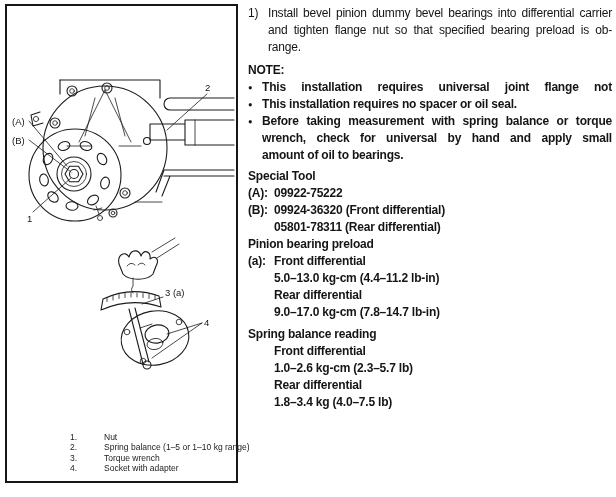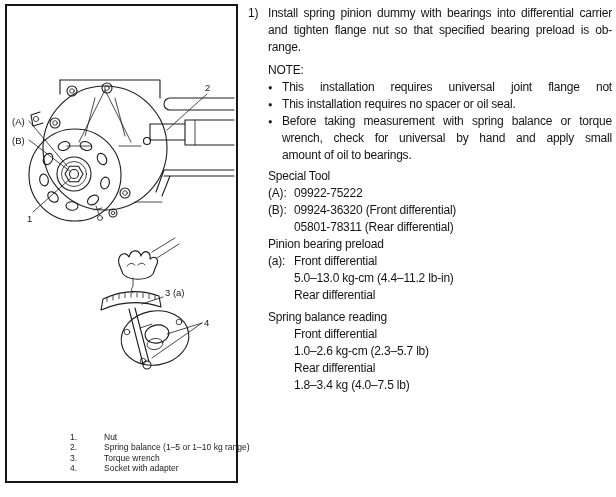--- a/index.html
+++ b/index.html
@@ -25,21 +25,21 @@
   
   .content{
     position:absolute;left:248px;top:5px;width:364px;
     font-size:12px;line-height:17px;letter-spacing:-0.2px;color:#151515;
   }
   .line{min-height:17px;}
   .jl{text-align:justify;text-align-last:justify;}
   .step{display:flex;font-weight:400;}
   .step-marker{width:20px;flex:0 0 20px;}
   .step-body{flex:1;}
-  .block{margin-left:20px;font-weight:400;}
+  .block{font-weight:700;}
   .note-block{margin-top:6px;}
   .bullet{display:flex;}
   .bullet-dot{width:14px;flex:0 0 14px;font-size:7.5px;line-height:17px;}
   .bullet-body{flex:1;}
   .st-block{margin-top:4px;}
   .lrow{display:flex;}
   .lbl{width:26px;flex:0 0 26px;}
   .lval{flex:1;}
   .ind{margin-left:26px;}
   .sb-block{margin-top:5px;}
@@ -169,21 +169,21 @@
       <span class="legend-text">Socket with adapter</span>
     </div>
   </div>
 </div>
 
 <div class="content">
 
   <div class="step">
     <div class="step-marker">1)</div>
     <div class="step-body">
-      <div class="line jl">Install spring pinion dummy with bearings into differential carrier</div>
+      <div class="line jl">Install bevel pinion dummy bevel bearings into differential carrier</div>
       <div class="line jl">and tighten flange nut so that specified bearing preload is ob-</div>
       <div class="line">range.</div>
     </div>
   </div>
 
   <div class="block note-block">
     <div class="line">NOTE:</div>
     <div class="bullet">
       <div class="bullet-dot">●</div>
       <div class="bullet-body">
@@ -217,20 +217,21 @@
       <div class="lval line">09924-36320 (Front differential)</div>
     </div>
     <div class="line ind">05801-78311 (Rear differential)</div>
     <div class="line">Pinion bearing preload</div>
     <div class="lrow">
       <div class="lbl">(a):</div>
       <div class="lval line">Front differential</div>
     </div>
     <div class="line ind">5.0–13.0 kg-cm (4.4–11.2 lb-in)</div>
     <div class="line ind">Rear differential</div>
+    <div class="line ind">9.0–17.0 kg-cm (7.8–14.7 lb-in)</div>
   </div>
 
   <div class="block sb-block">
     <div class="line">Spring balance reading</div>
     <div class="line ind">Front differential</div>
     <div class="line ind">1.0–2.6 kg-cm (2.3–5.7 lb)</div>
     <div class="line ind">Rear differential</div>
     <div class="line ind">1.8–3.4 kg (4.0–7.5 lb)</div>
   </div>
 

